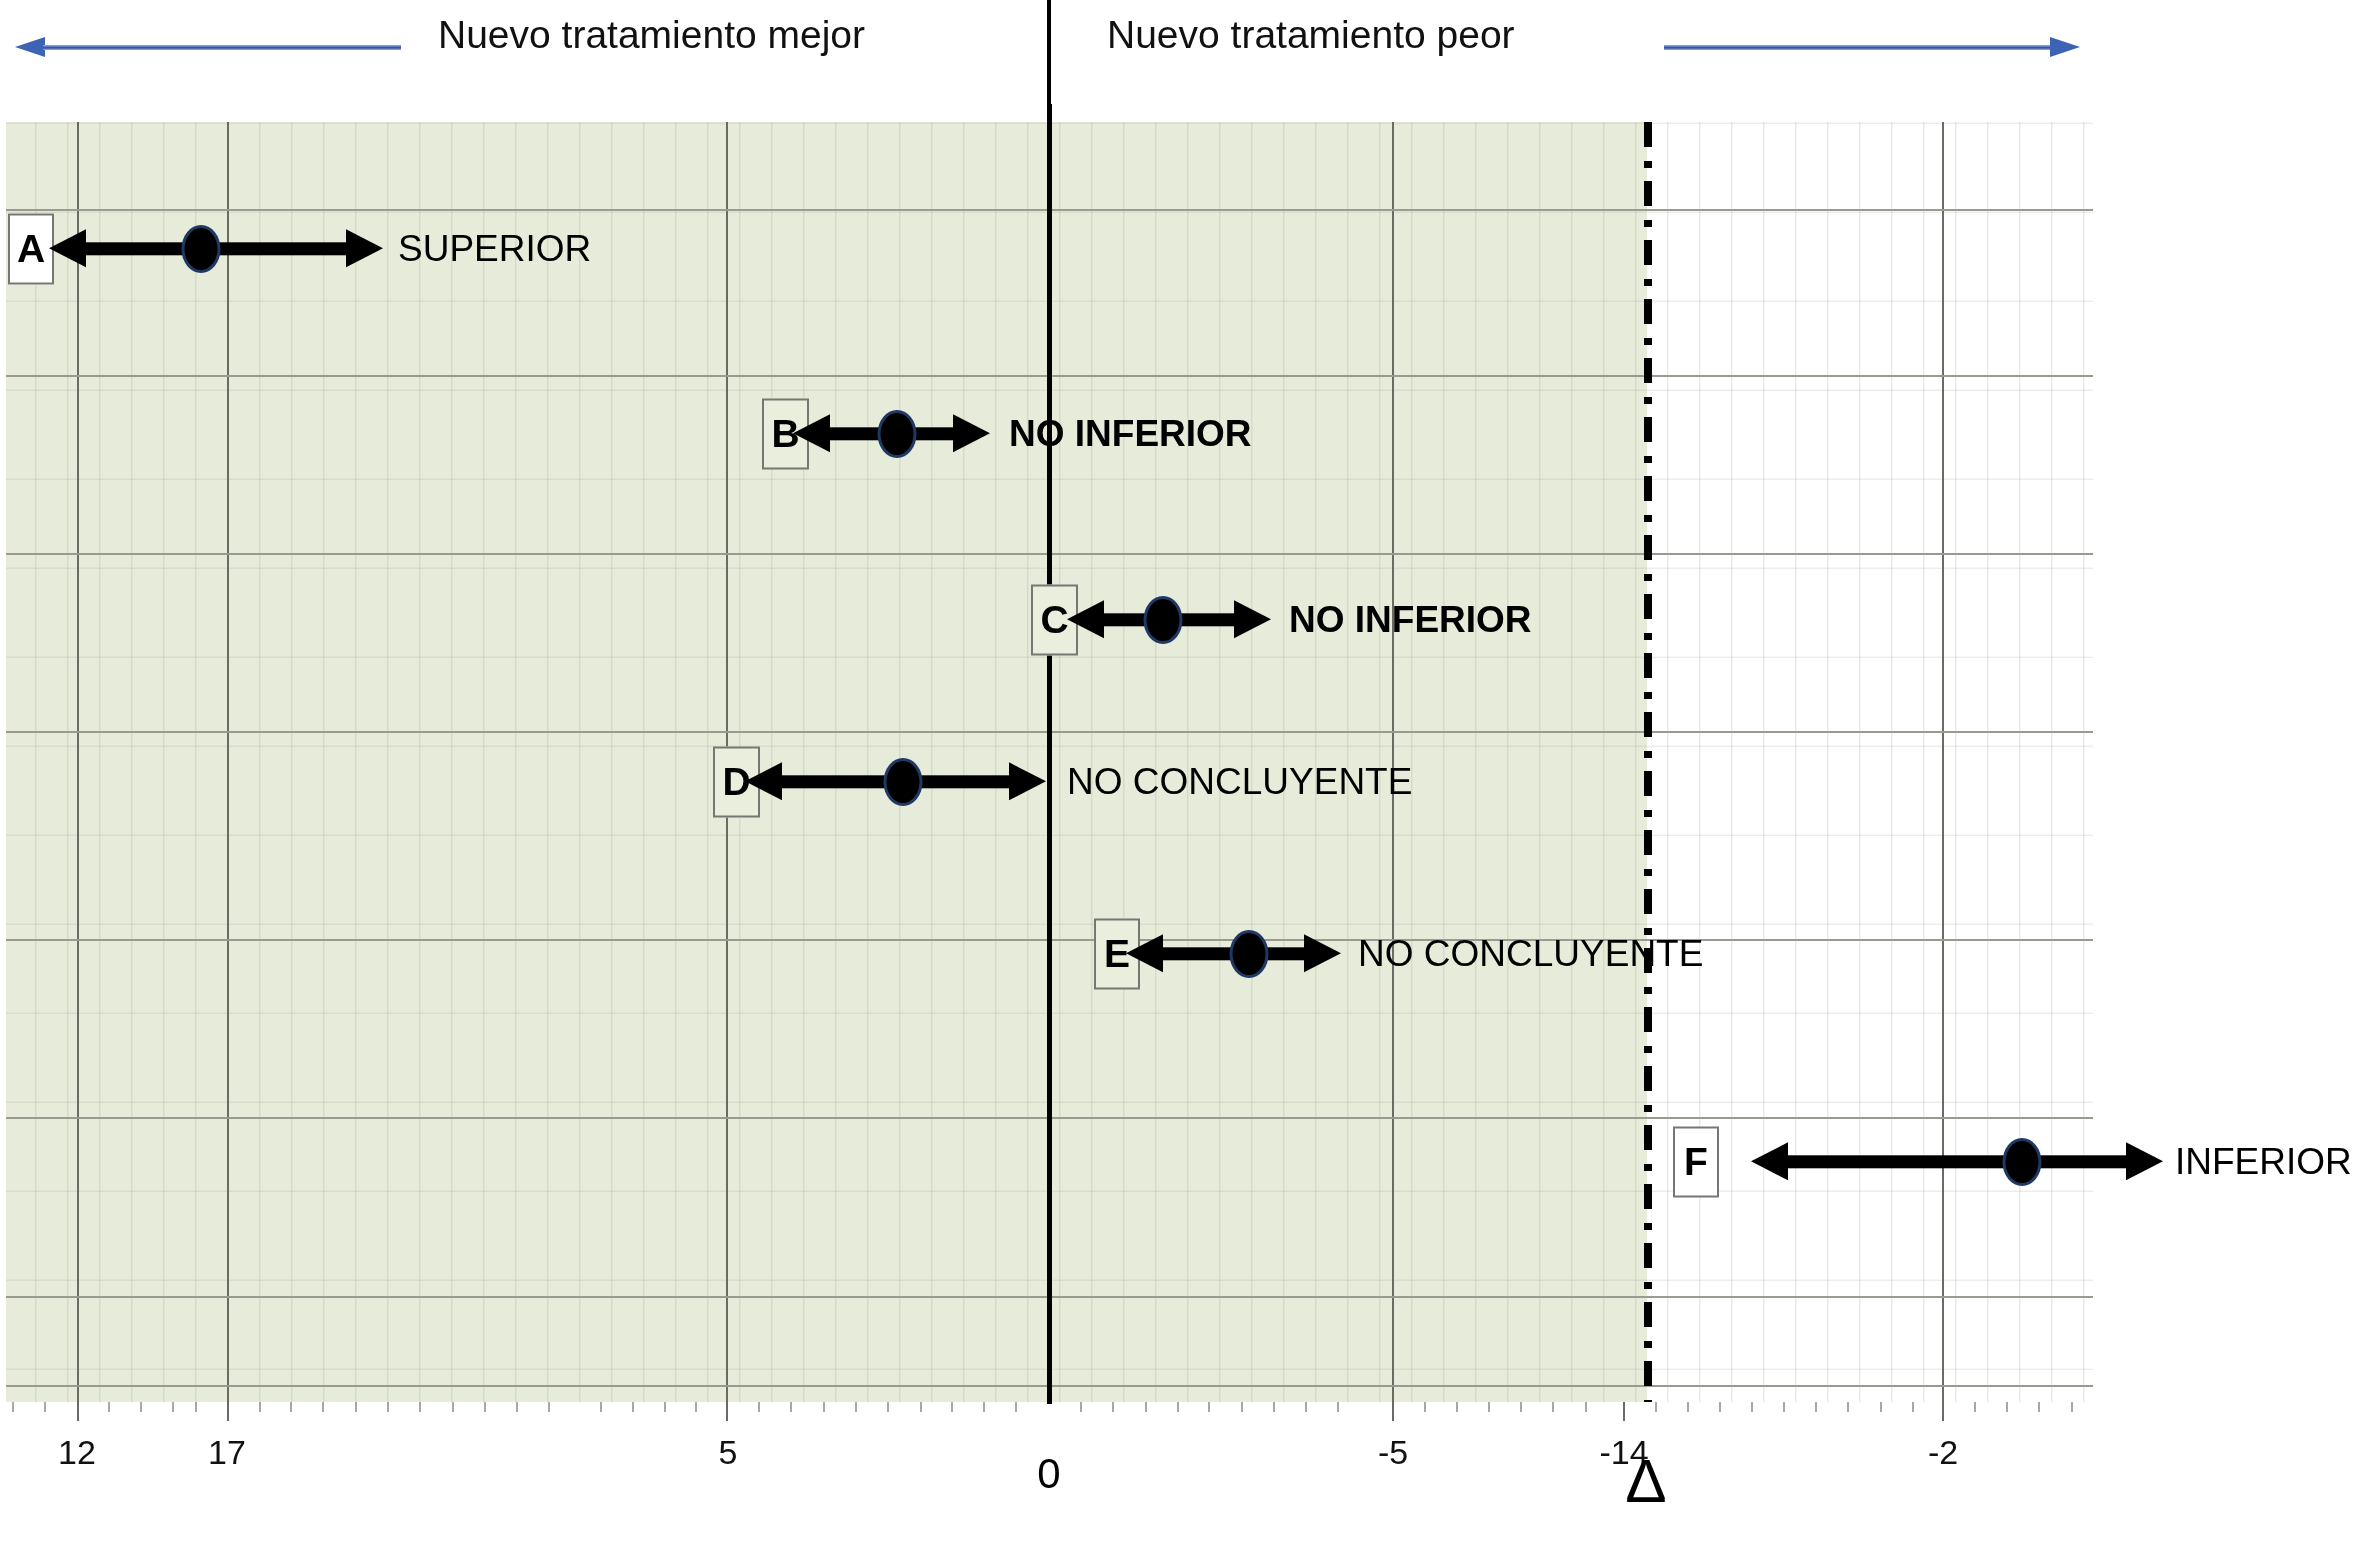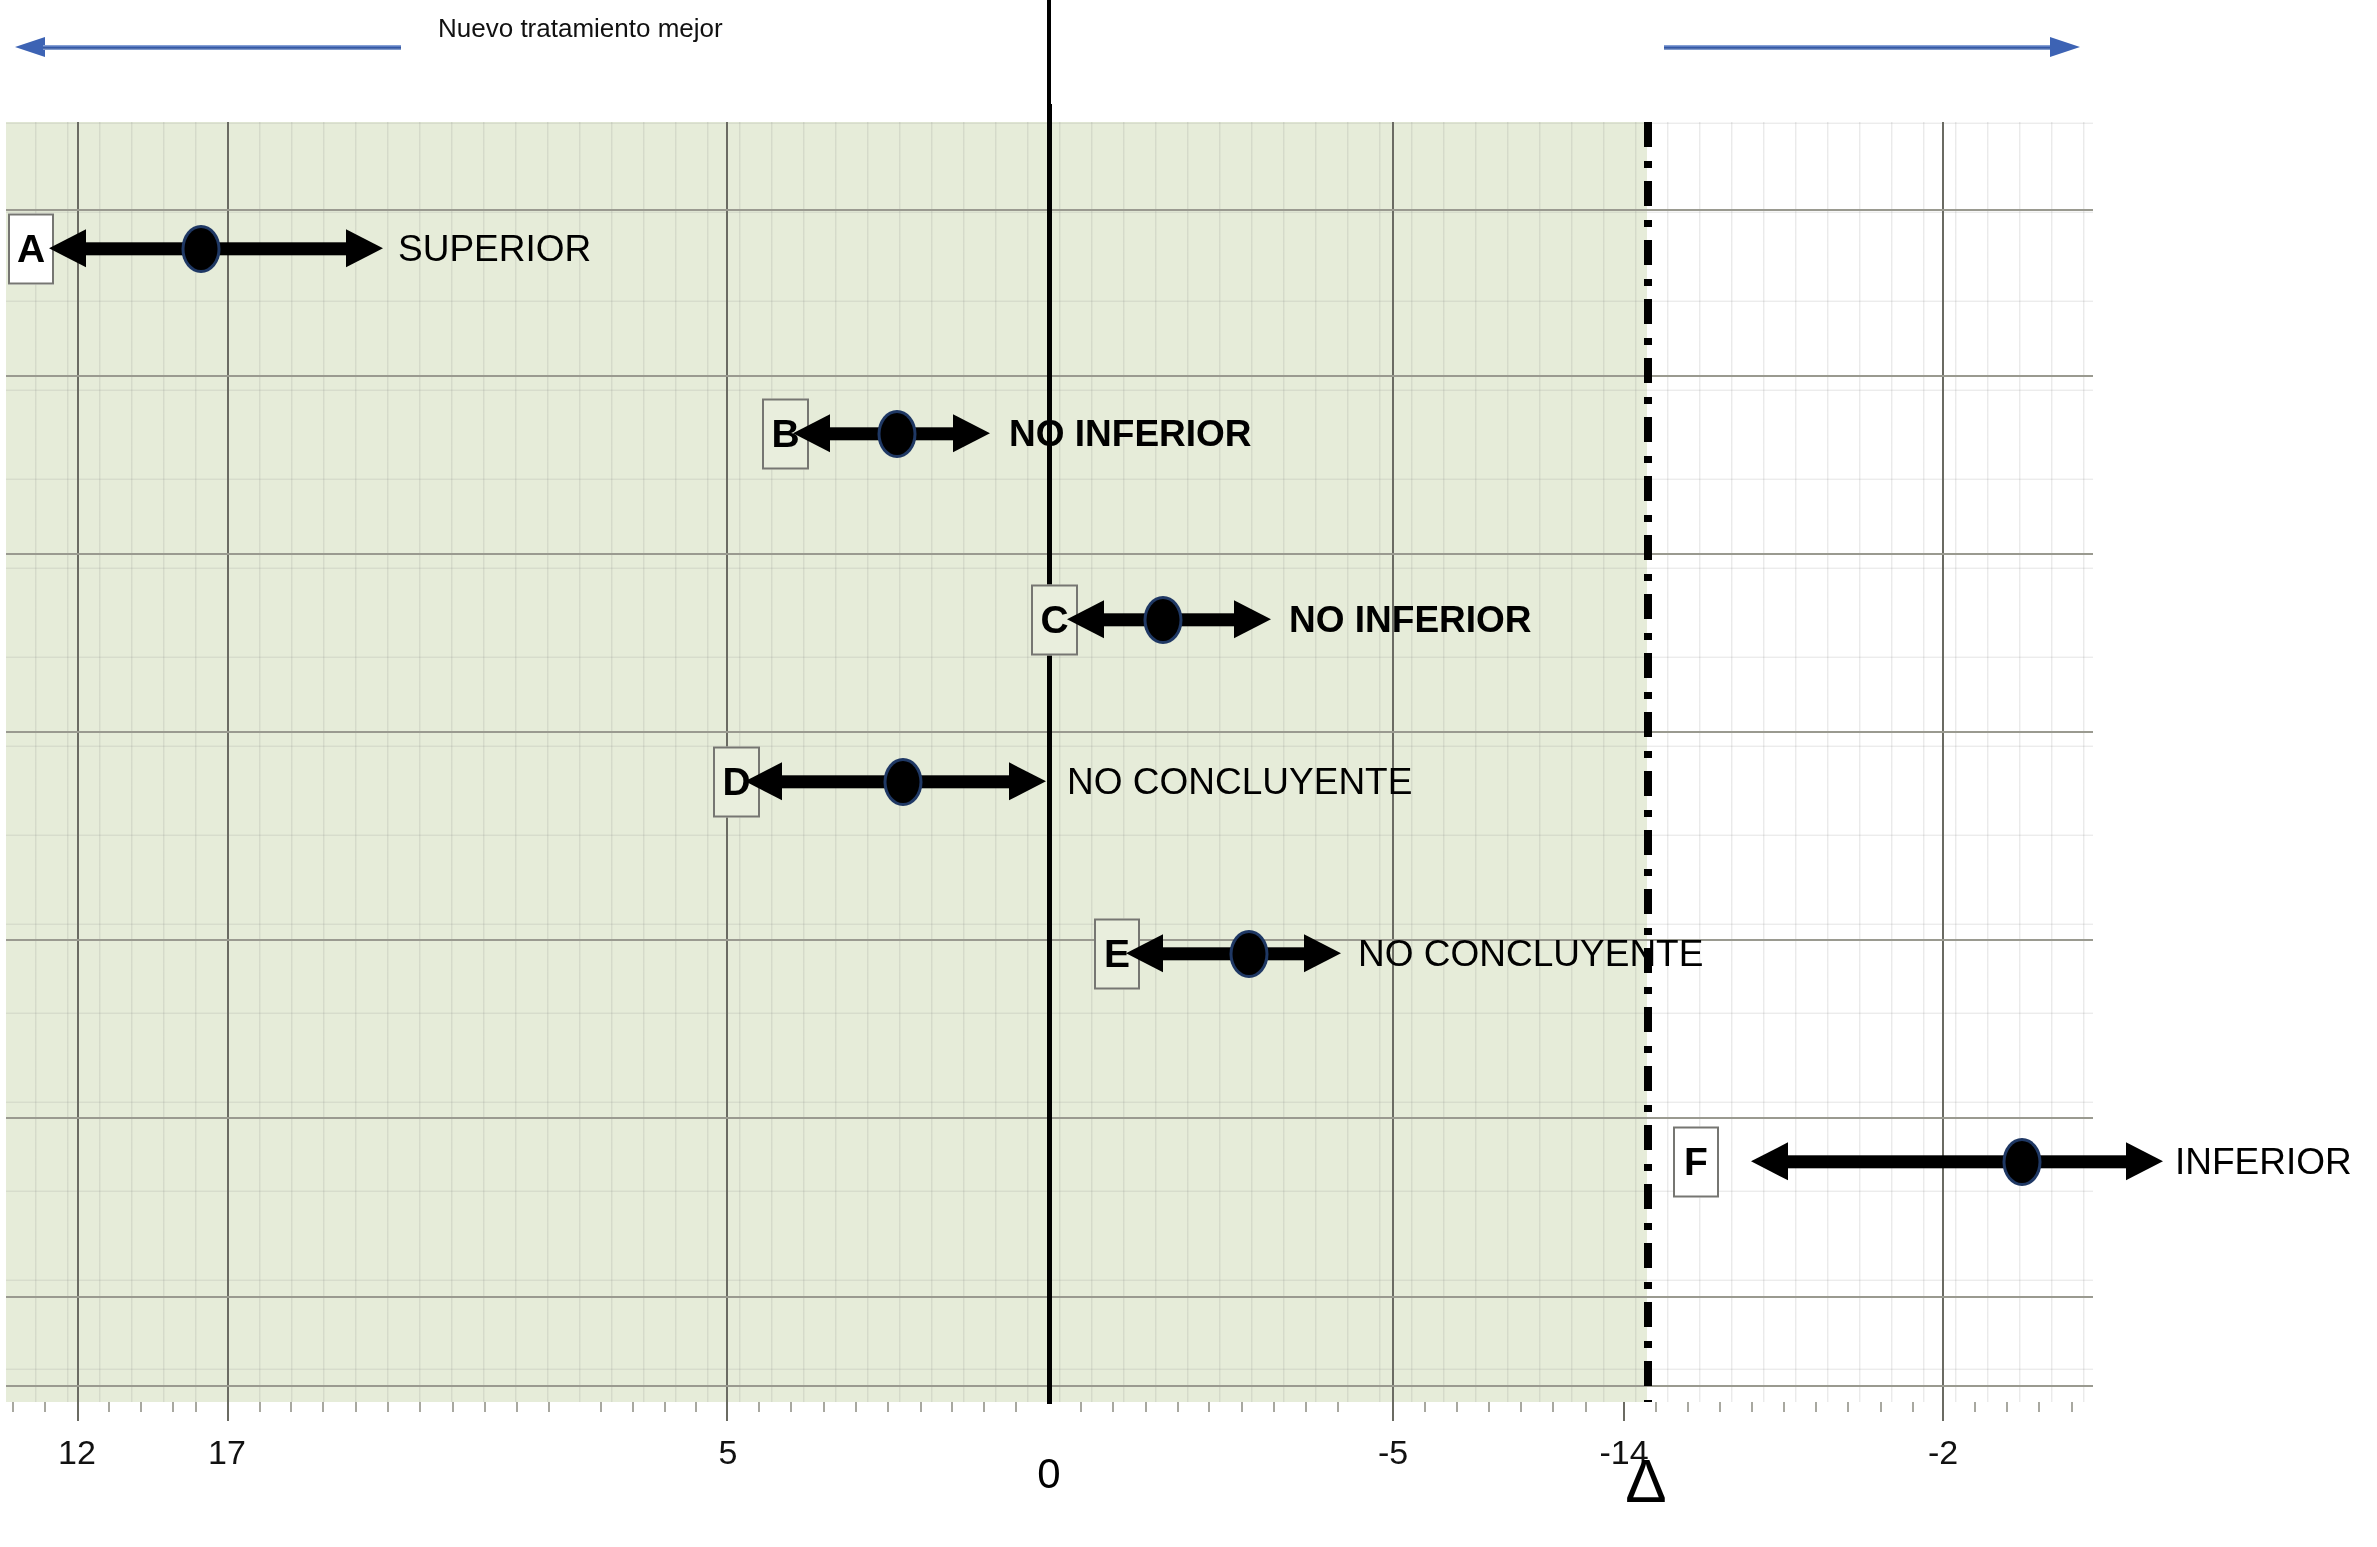--- a/index.html
+++ b/index.html
@@ -2,21 +2,21 @@
 <html style="font-size:12px"><head>
 <meta charset="utf-8">
 <style>
   html,body{margin:0;padding:0;background:#ffffff;}
   body{font-family:"Liberation Sans", sans-serif;}
   #root{position:relative;width:2377px;height:1547px;background:#ffffff;overflow:hidden;}
 
   
   .hdr{position:absolute;left:0;top:0;width:2377px;height:104px;}
   .hdr-sep{position:absolute;left:1047px;top:0;width:3.7px;height:104px;background:#000;}
-  .hdr-lbl{position:absolute;top:13.4px;font-size:26px;color:#111;white-space:nowrap;letter-spacing:0px;}
+  .hdr-lbl{position:absolute;top:13.4px;font-size:39px;color:#111;white-space:nowrap;letter-spacing:0px;}
   .hdr-lbl.left{left:438px;}
   .hdr-lbl.right{left:1107px;}
   .arrow-blue{position:absolute;top:42px;height:10.4px;}
   .arrow-blue .shaft{position:absolute;top:3px;height:5.2px;
       background:linear-gradient(to bottom,#9bb2dd,#3d63b4 45%,#2b4d96 55%,#9bb2dd);}
   .arrow-blue .head{position:absolute;top:-5.2px;width:0;height:0;
       border-top:10.4px solid transparent;border-bottom:10.4px solid transparent;}
   .arrow-left{left:15px;width:386px;}
   .arrow-left .shaft{left:28px;right:0;}
   .arrow-left .head{left:0;border-right:30px solid #3d63b4;}
@@ -74,20 +74,21 @@
 
 <div id="root">
 
   <div class="hdr">
     <div class="arrow-blue arrow-left">
       <span class="head"></span>
         <span class="shaft"></span>
     </div>
     <div class="hdr-lbl left">Nuevo tratamiento mejor</div>
     <div class="hdr-sep"></div>
+    <div class="hdr-lbl right">Nuevo tratamiento peor</div>
     <div class="arrow-blue arrow-right">
       <span class="shaft"></span>
         <span class="head"></span>
     </div>
   </div>
 
   <div class="plot">
     <div class="fill-green"></div>
     <div class="grid"></div>
 

